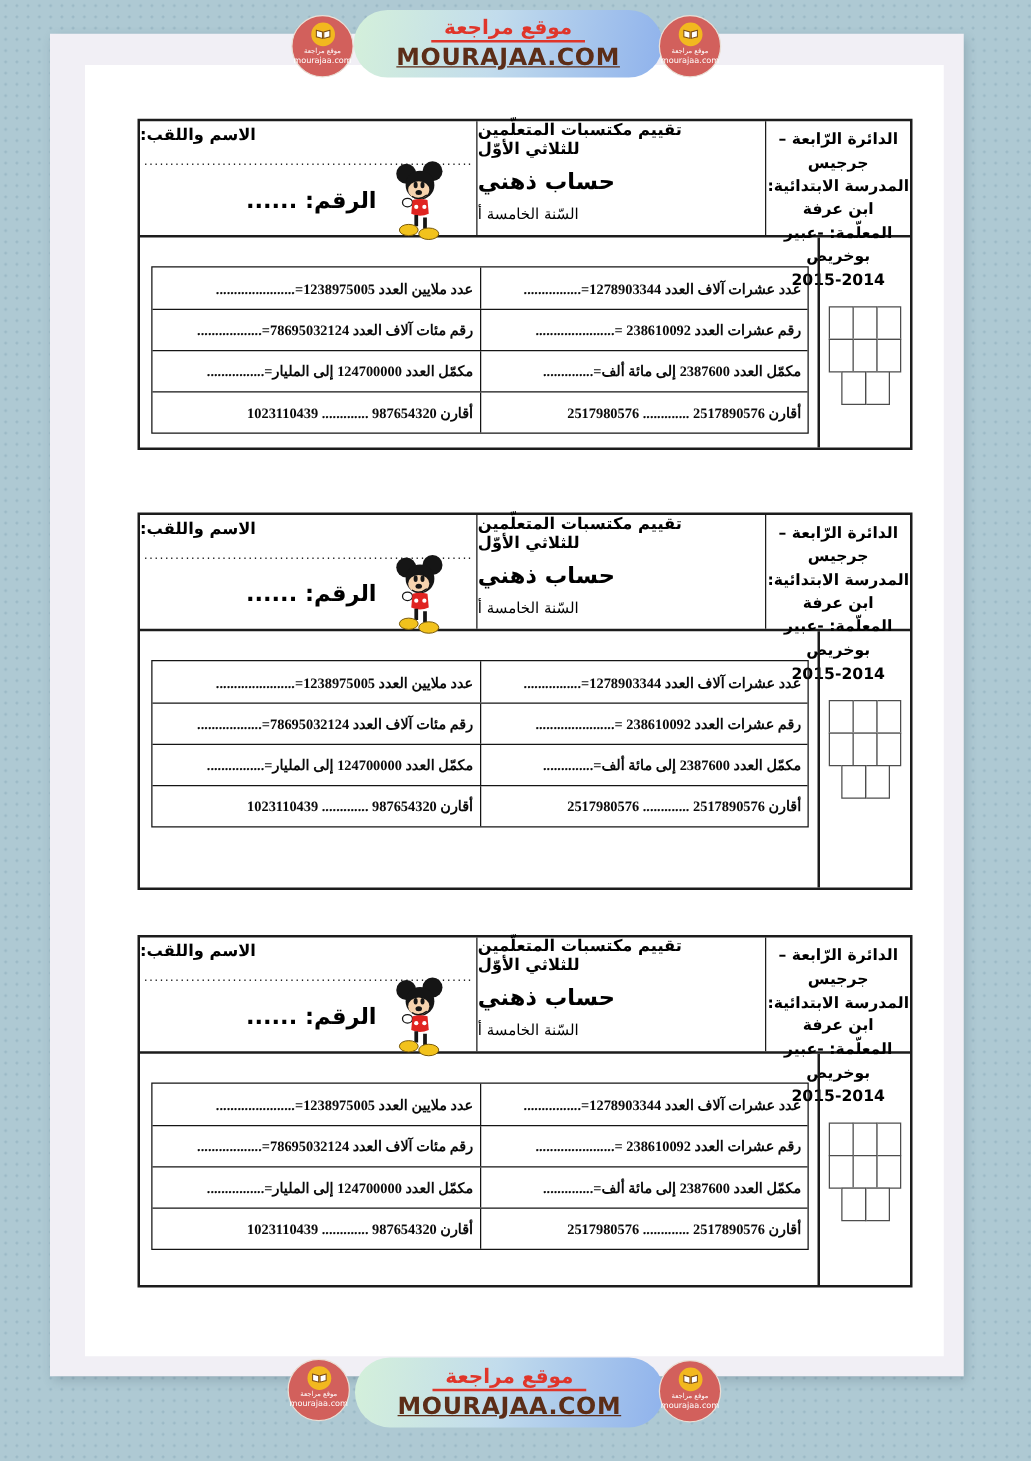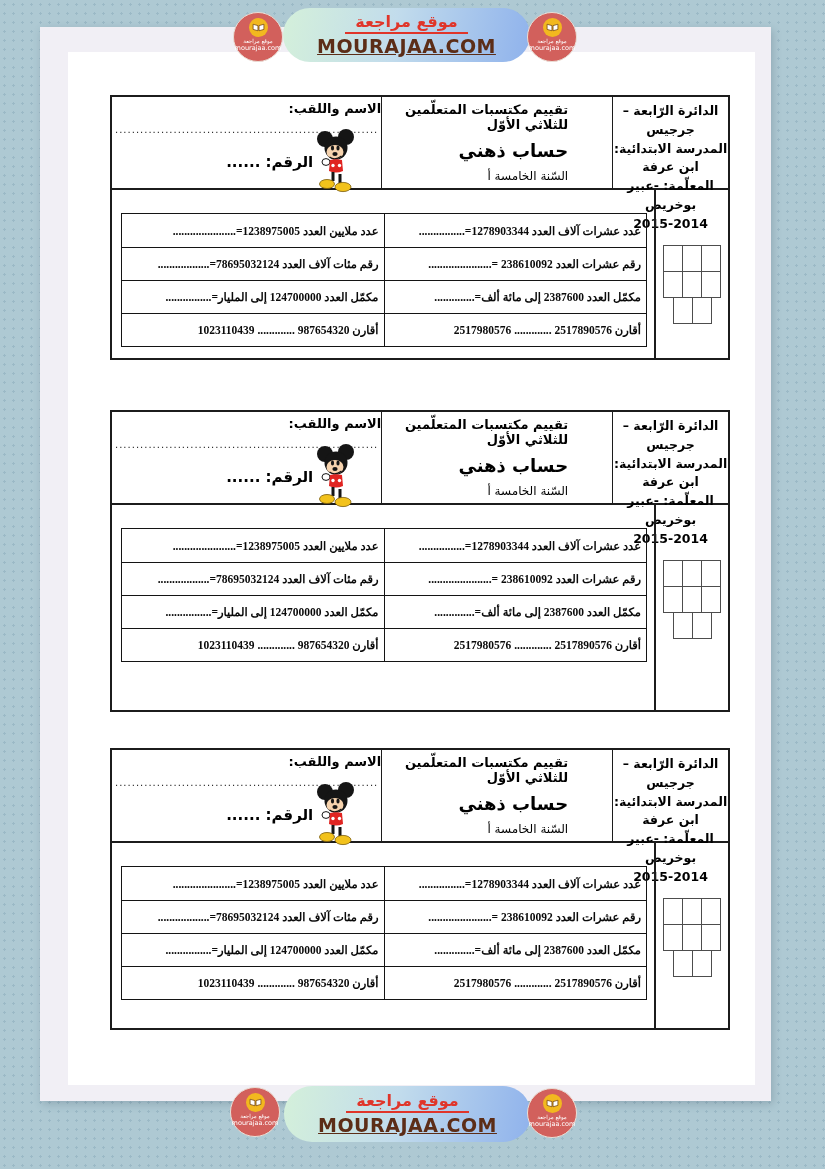--- a/index.html
+++ b/index.html
@@ -59,34 +59,34 @@
     display:flex; flex-direction:column; z-index:2;
   }
   .sheet-header { height:93px; display:flex; border-bottom:2px solid #1c1c1c; }
   .h-school {
     width:166px; border-left:1.5px solid #1c1c1c;
     text-align:center; padding-top:5px;
     font-weight:bold; font-size:12.5px; line-height:1.5; direction:rtl;margin-left:44px;
   }
   .h-title {
     width:268px; border-left:1.5px solid #1c1c1c;
-    text-align:right; padding-top:5px; direction:rtl;
+    text-align:left; direction:rtl;
   }
   .t1 { font-weight:bold; font-size:13px; }
   .t2 { font-weight:bold; font-size:18px; margin-top:8px; }
   .t3 { font-size:12px; margin-top:8px; }
-  .h-name { flex:1; position:relative; direction:rtl; text-align:right; }
+  .h-name { flex:1; position:relative; direction:rtl; text-align:left; }
   .n-label { font-weight:bold; font-size:13px; margin-top:4px; }
   .n-dots {
     margin-top:8px; font-size:10px; color:#222; letter-spacing:1px;
     white-space:nowrap; overflow:hidden; padding:0 3px;
   }
   .n-number {
-    position:absolute; bottom:17px; right:68px;
-    font-weight:bold; font-size:15px; white-space:nowrap;
+    position:absolute; bottom:17px; right:80px;
+    font-weight:bold; font-size:18px; white-space:nowrap;
   }
   .mickey { position:absolute; right:22px; bottom:-6px; width:46px; height:66px; z-index:3; }
 
   .sheet-body { flex:1; display:flex; direction:rtl; }
   .marks-col { width:74px; border-left:2px solid #1c1c1c; }
   .marks-grid { margin-top:55px; }
   .mg-row { display:flex; justify-content:center; }
   .mg-row + .mg-row { margin-top:-1px; }
   .mg-sq { width:20px; height:27px; border:1.3px solid #4d4d4d; background:#fff; }
   .mg-sq + .mg-sq { margin-right:-1px; }

